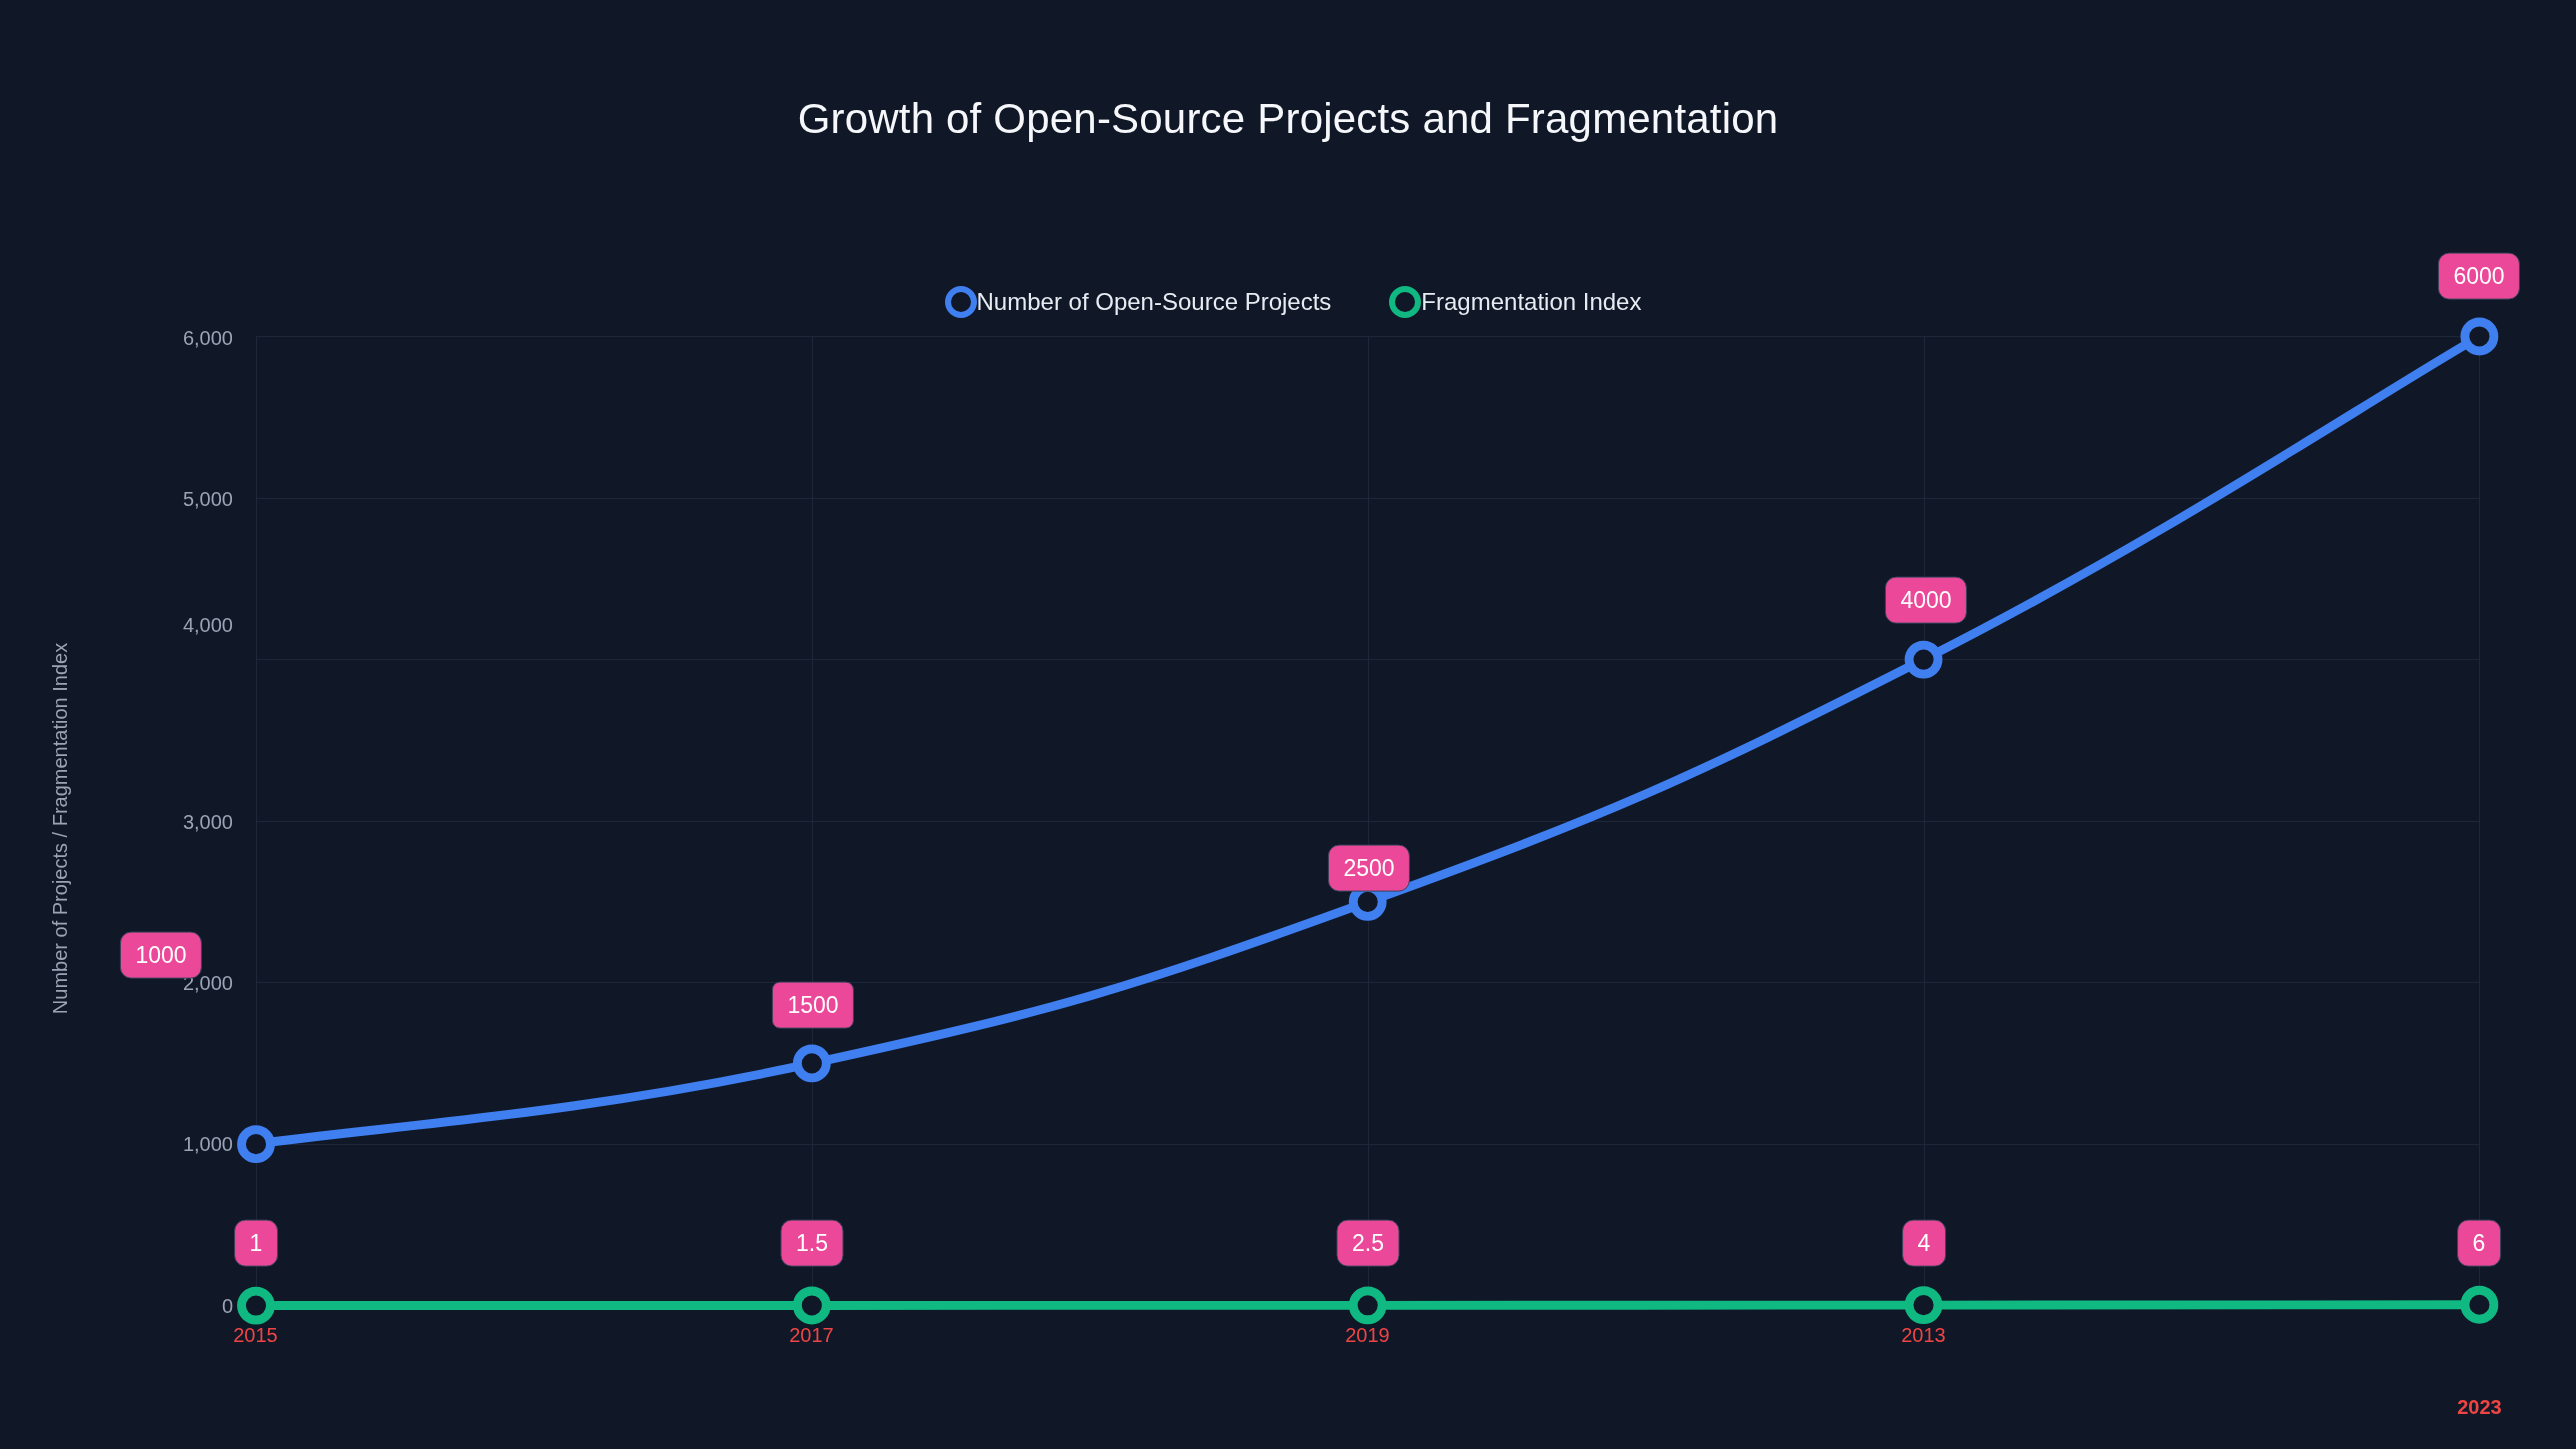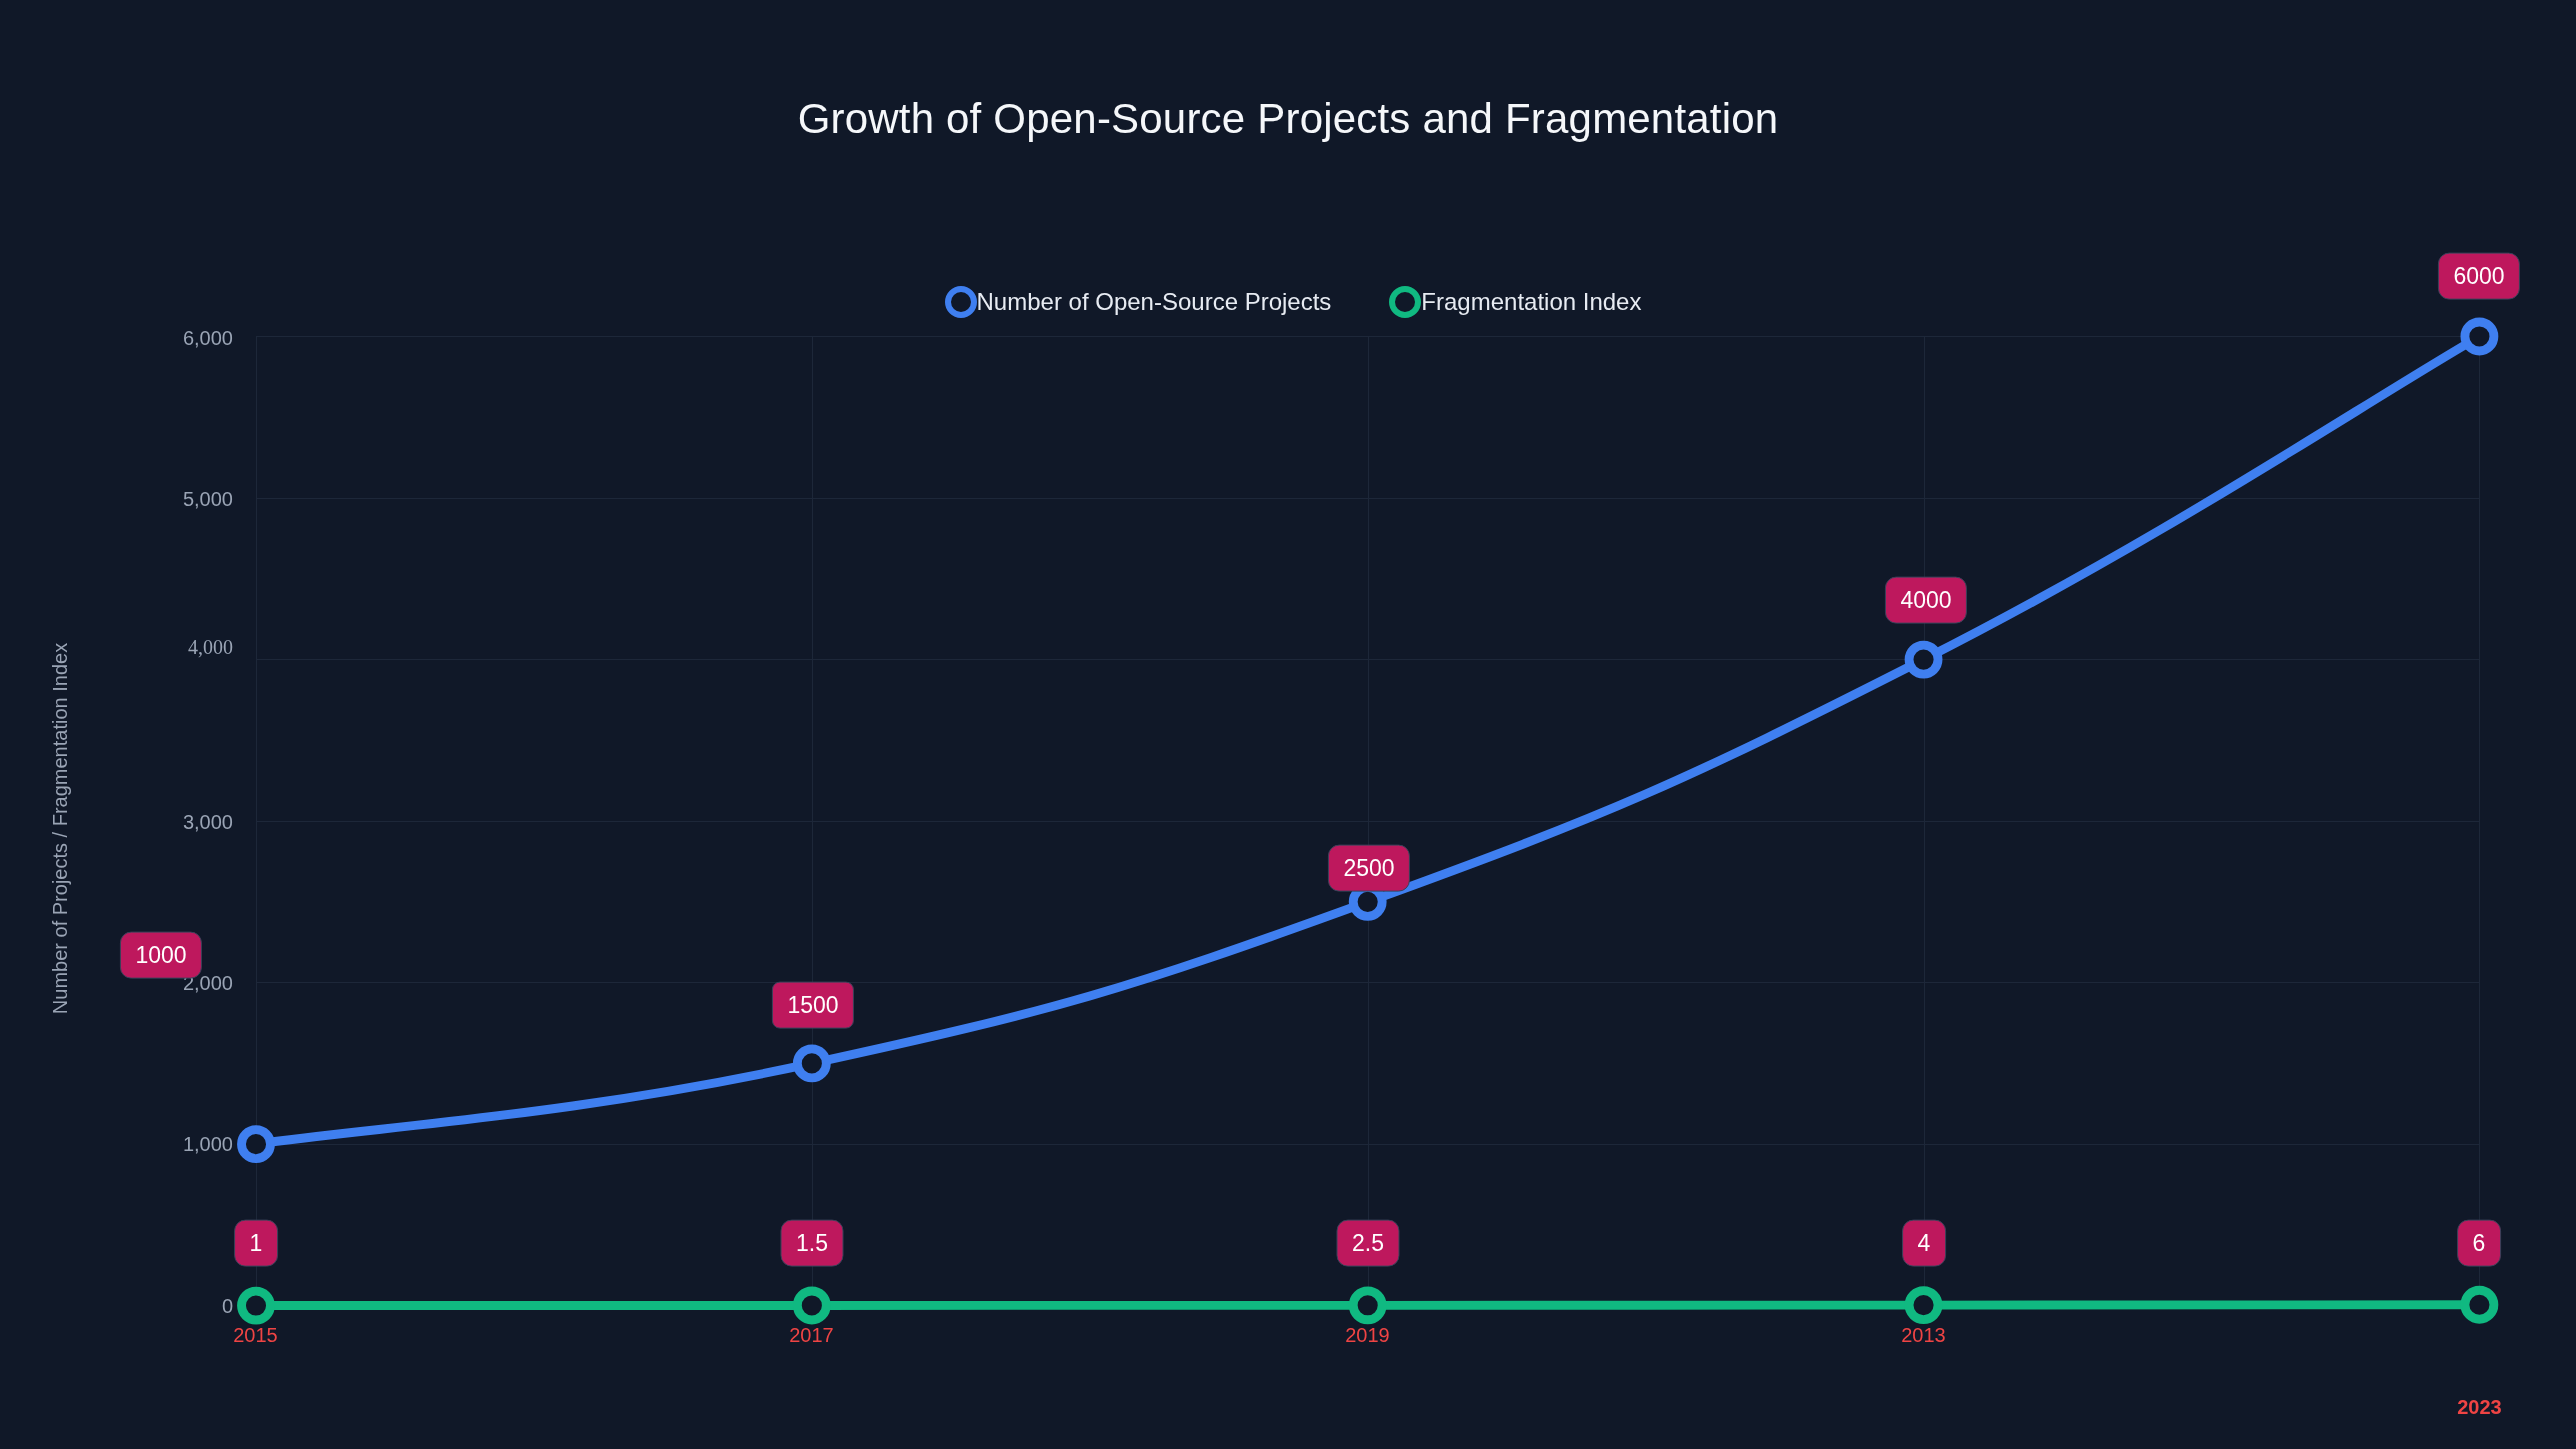--- a/index.html
+++ b/index.html
@@ -66,21 +66,21 @@
     font-size:20px; color:#ef4444;
   }
 
   
   #series-svg { position:absolute; left:0; top:0; width:2576px; height:1449px; overflow:visible; }
 
   
   .data-label {
     position:absolute;
     transform:translate(-50%, -50%);
-    background:#be185d;
+    background:#ec4899;
     border:0.8px solid #39435a;
     border-radius:11.3px;
     color:#ffffff;
     font-size:23px;
     padding:8.9px 14.5px;
     min-width:43px;
     text-align:center;
     white-space:nowrap;
     z-index:5;
   }
@@ -119,21 +119,21 @@
     <div class="grid-v" style="left:1112px"></div>
     <div class="grid-v" style="left:1668px"></div>
     <div class="grid-v" style="left:2223px"></div>
   </div>
 
   <div id="y-labels">
     <div class="ytl" style="left:72px; top:1295px;">0</div>
     <div class="ytl" style="left:72px; top:1133px;">1,000</div>
     <div class="ytl" style="left:72px; top:972px;">2,000</div>
     <div class="ytl" style="left:72px; top:811px;">3,000</div>
-    <div class="ytl" style="left:72px; top:636px;font-family:Liberation Serif, serif;">4,000</div>
+    <div class="ytl" style="left:72px; top:614px;">4,000</div>
     <div class="ytl" style="left:72px; top:488px;">5,000</div>
     <div class="ytl" style="left:72px; top:327px;">6,000</div>
   </div>
 
   <div id="x-labels">
     <div class="xtl" style="left:175px;  top:1324px;">2015</div>
     <div class="xtl" style="left:731px;  top:1324px;">2017</div>
     <div class="xtl" style="left:1287px; top:1324px;">2019</div>
     <div class="xtl" style="left:1843px; top:1324px;">2013</div>
     <div class="xtl" style="left:2399px; top:1396px;font-weight:bold;">2023</div>

